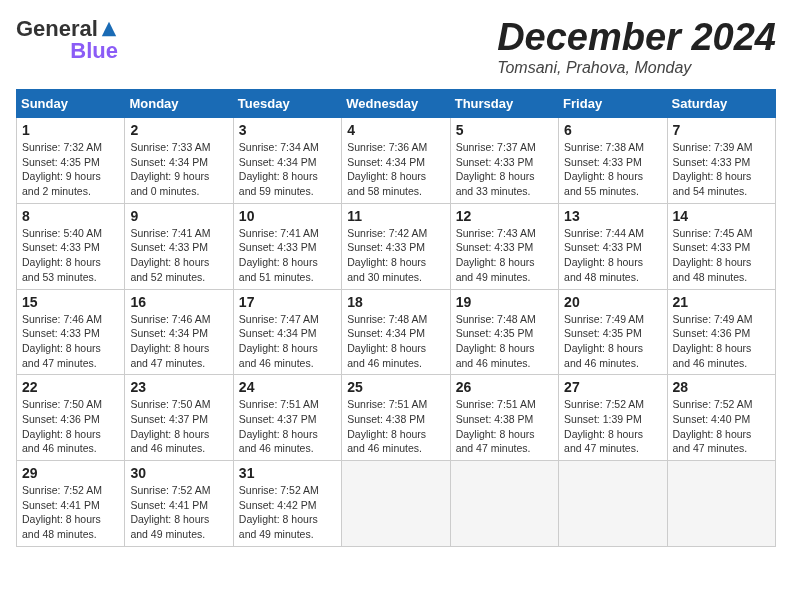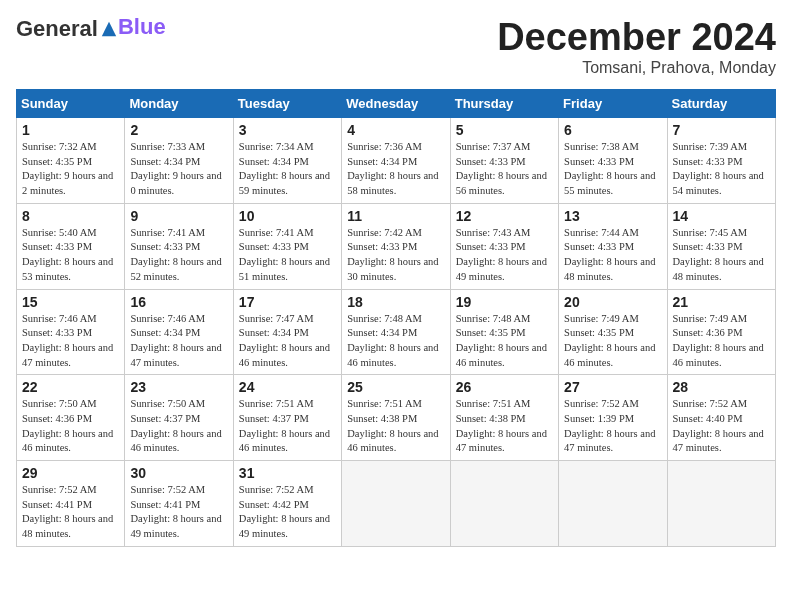--- a/index.html
+++ b/index.html
@@ -11,36 +11,37 @@
       padding: 16px;
     }
     .header {
       display: flex;
       justify-content: space-between;
       align-items: flex-start;
       margin-bottom: 12px;
     }
     .logo {
       display: flex;
-      align-items: center;
+      flex-direction: column;
+      align-items: flex-end;
     }
     .logo-text {
       display: flex;
       align-items: center;
       font-size: 22px;
       font-weight: bold;
     }
     .logo-general { color: #333; }
     .logo-icon {
       width: 18px;
       height: 18px;
       margin-left: 2px;
     }
     .title-block {
-      text-align: right;
+      font-style: italic;
     }
     .month-title {
       font-size: 38px;
       font-weight: bold;
       color: #222;
     }
     .location-title {
       font-size: 16px;
       color: #444;
     }
@@ -74,21 +75,20 @@
       font-size: 14px;
       font-weight: bold;
       color: #222;
       display: block;
       margin-bottom: 2px;
     }
     .day-info {
       color: #333;
       font-size: 10.5px;
       line-height: 1.4;
-      font-family: Liberation Serif, serif;
     }
     .calendar tr:last-child td {
       min-height: 70px;
     }
   </style>
 </head>
 <body>
 
 <div class="header">
   <div class="logo">
@@ -150,21 +150,21 @@
           <span>Sunrise: 7:36 AM</span><br>
           <span>Sunset: 4:34 PM</span><br>
           <span>Daylight: 8 hours and 58 minutes.</span>
         </div>
       </td>
         <td>
         <span class="day-number">5</span>
         <div class="day-info">
           <span>Sunrise: 7:37 AM</span><br>
           <span>Sunset: 4:33 PM</span><br>
-          <span>Daylight: 8 hours and 56 minutes.</span>
+          <span>Daylight: 8 hours and 33 minutes.</span>
         </div>
       </td>
         <td>
         <span class="day-number">6</span>
         <div class="day-info">
           <span>Sunrise: 7:38 AM</span><br>
           <span>Sunset: 4:33 PM</span><br>
           <span>Daylight: 8 hours and 55 minutes.</span>
         </div>
       </td>

